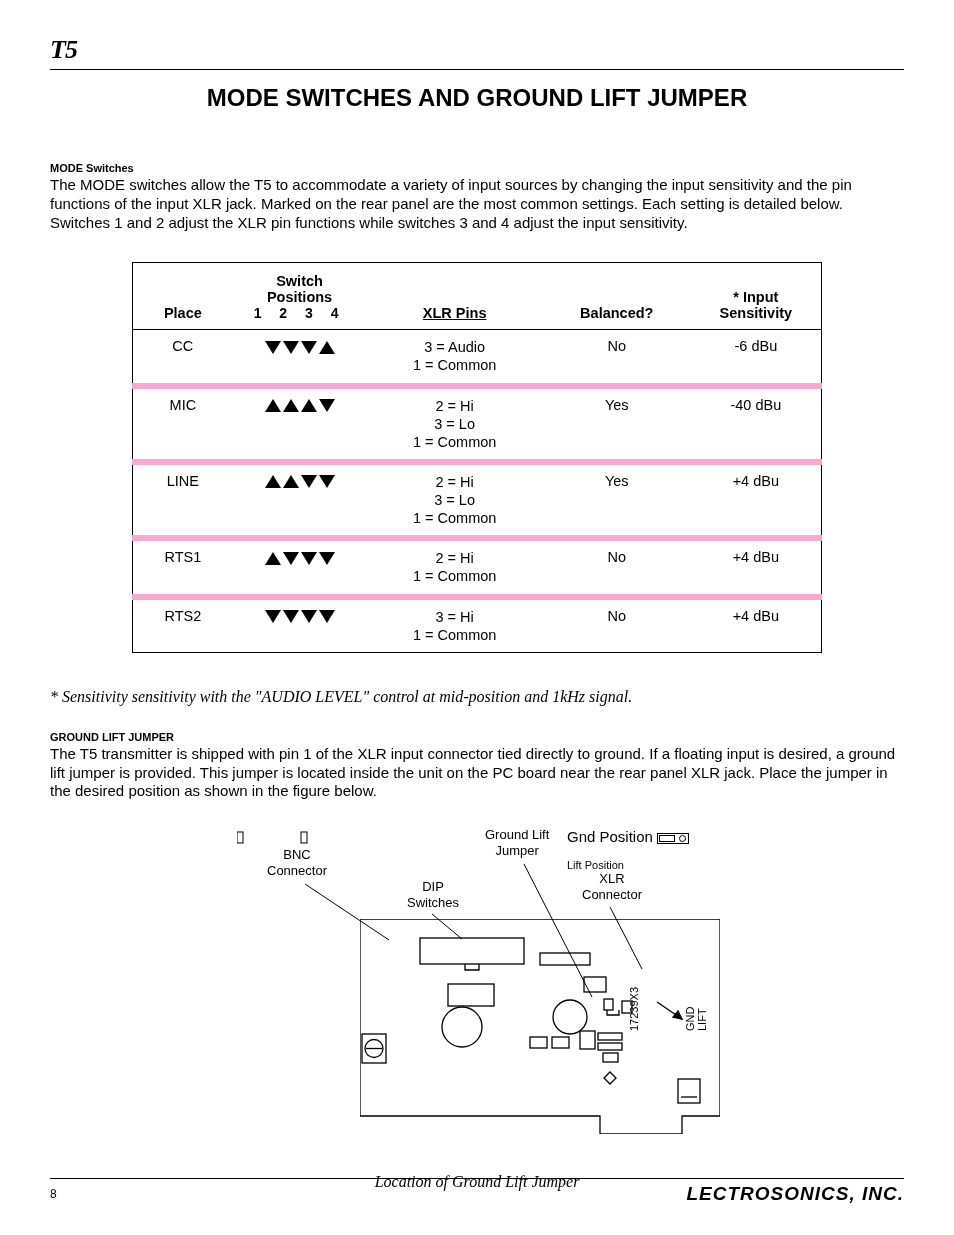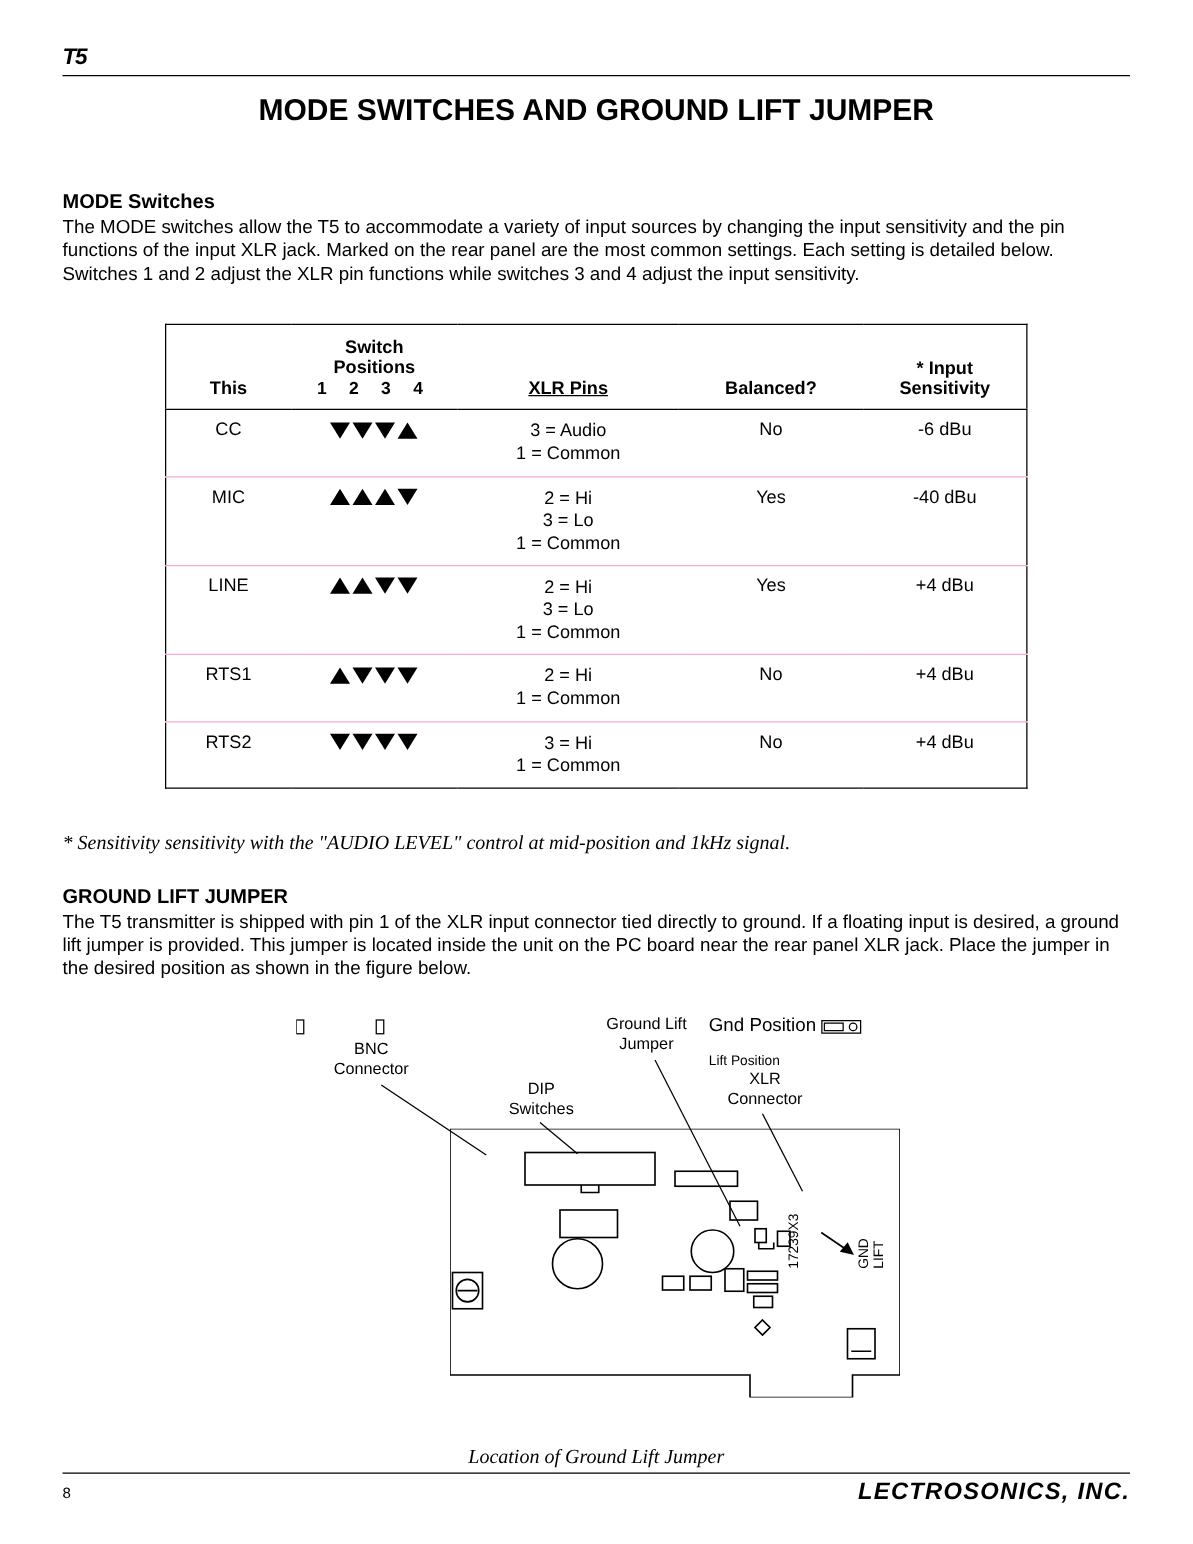--- a/index.html
+++ b/index.html
@@ -17,43 +17,43 @@
 
 .page {
   position: absolute;
   top: 35px;
   left: 50px;
   right: 50px;
   bottom: 35px;
 }
 
 .header-model {
-  font-family: Liberation Sans, sans-serif;
+  font-family: Liberation Serif, serif;
   font-style: italic;
   font-weight: 900;
-  font-size: 18px;
+  font-size: 26px;
   letter-spacing: -1px;
 }
 
 .hr-top {
   border: none;
   border-top: 1.5px solid #000;
   margin: 4px 0 14px 0;
 }
 
 .title {
   text-align: center;
   font-weight: bold;
   font-size: 24px;
   margin: 10px 0 50px 0;
 }
 
 .subheading {
   font-weight: bold;
-  font-size: 16px;
+  font-size: 11px;
   margin: 14px 0 2px 0;
 }
 
 .body-text {
   font-size: 15px;
   line-height: 1.25;
   margin: 0 0 30px 0;
 }
 
 .mode-table {
@@ -70,21 +70,21 @@
   vertical-align: top;
 }
 
 .mode-table thead th {
   font-weight: bold;
   border-bottom: 1px solid #000;
   vertical-align: bottom;
 }
 
 .mode-table tbody tr {
-  border-top: 1px solid #f9a8d4;
+  border-top: 6px solid #f9a8d4;
 }
 
 .mode-table tbody tr:first-child {
   border-top: none;
 }
 
 .mode-table tbody {
   display: table-row-group;
 }
 
@@ -220,21 +220,21 @@
   <hr class="hr-top">
 
   <div class="title">MODE SWITCHES AND GROUND LIFT JUMPER</div>
 
   <div class="subheading">MODE Switches</div>
   <p class="body-text">The MODE switches allow the T5 to accommodate a variety of input sources by changing the input sensitivity and the pin functions of the input XLR jack.  Marked on the rear panel are the most common settings.  Each setting is detailed below.  Switches 1 and 2 adjust the XLR pin functions while switches 3 and 4 adjust the input sensitivity.</p>
 
   <table class="mode-table">
     <thead>
       <tr class="header-row">
-        <th class="name-col">This</th>
+        <th class="name-col">Place</th>
         <th class="pos-col">
           <span>Switch</span><br>
           <span>Positions</span><br>
           <span class="pos-nums">1  2  3  4</span>
         </th>
         <th class="pins-col">XLR Pins</th>
         <th class="bal-col">Balanced?</th>
         <th class="sens-col">
           <span>* Input</span><br>
           <span>Sensitivity</span>

